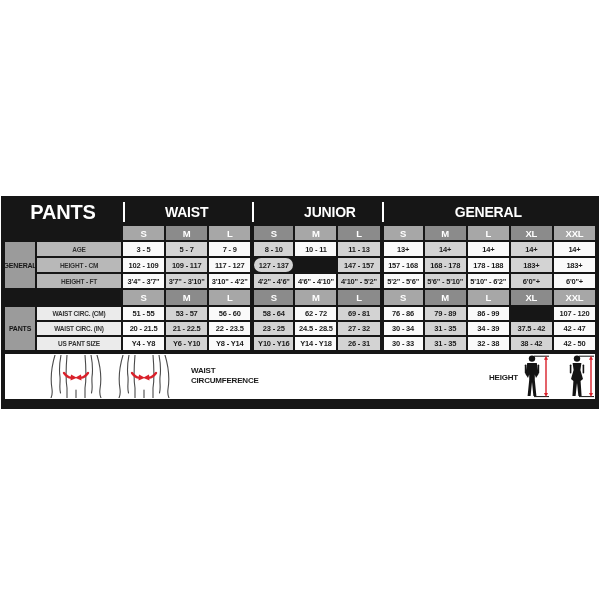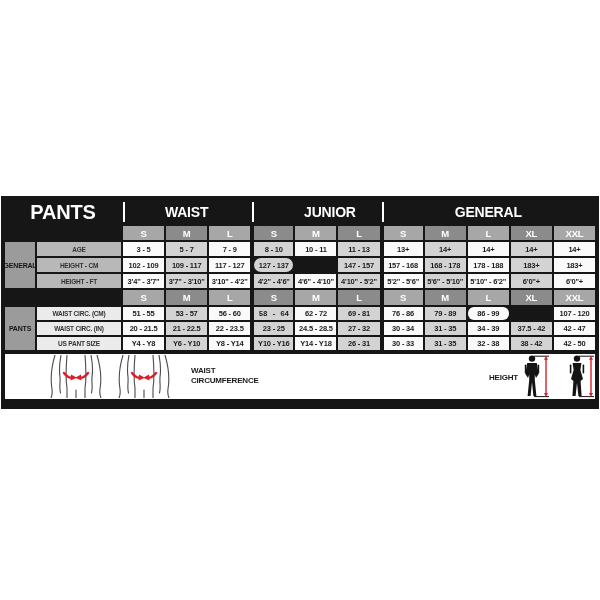--- a/index.html
+++ b/index.html
@@ -116,26 +116,26 @@
       <div class="cell alt" style="grid-area: 5 / 8;">4'10" - 5'2"</div>
       <div class="cell secgap" style="grid-area: 5 / 9;">5'2" - 5'6"</div>
       <div class="cell alt" style="grid-area: 5 / 10;">5'6" - 5'10"</div>
       <div class="cell" style="grid-area: 5 / 11;">5'10" - 6'2"</div>
       <div class="cell alt" style="grid-area: 5 / 12;">6'0"+</div>
       <div class="cell" style="grid-area: 5 / 13;">6'0"+</div>
       <div class="rowlabel pants" style="grid-area: 7 / 2;">WAIST CIRC. (CM)</div>
       <div class="cell" style="grid-area: 7 / 3;">51 - 55</div>
       <div class="cell alt" style="grid-area: 7 / 4;">53 - 57</div>
       <div class="cell" style="grid-area: 7 / 5;">56 - 60</div>
-      <div class="cell alt secgap" style="grid-area: 7 / 6; font-family: Liberation Mono, monospace;">58 - 64</div>
+      <div class="cell alt secgap" style="grid-area: 7 / 6;">58 - 64</div>
       <div class="cell" style="grid-area: 7 / 7;">62 - 72</div>
       <div class="cell alt" style="grid-area: 7 / 8;">69 - 81</div>
       <div class="cell secgap" style="grid-area: 7 / 9;">76 - 86</div>
       <div class="cell alt" style="grid-area: 7 / 10;">79 - 89</div>
-      <div class="cell" style="grid-area: 7 / 11; border-radius: 6px;">86 - 99</div>
+      <div class="cell" style="grid-area: 7 / 11;">86 - 99</div>
       <div class="cell alt" style="grid-area: 7 / 12; margin-top: 36px;">95 - 107</div>
       <div class="cell" style="grid-area: 7 / 13;">107 - 120</div>
       <div class="rowlabel pants" style="grid-area: 8 / 2;">WAIST CIRC. (IN)</div>
       <div class="cell" style="grid-area: 8 / 3;">20 - 21.5</div>
       <div class="cell alt" style="grid-area: 8 / 4;">21 - 22.5</div>
       <div class="cell" style="grid-area: 8 / 5;">22 - 23.5</div>
       <div class="cell alt secgap" style="grid-area: 8 / 6;">23 - 25</div>
       <div class="cell" style="grid-area: 8 / 7;">24.5 - 28.5</div>
       <div class="cell alt" style="grid-area: 8 / 8;">27 - 32</div>
       <div class="cell secgap" style="grid-area: 8 / 9;">30 - 34</div>

